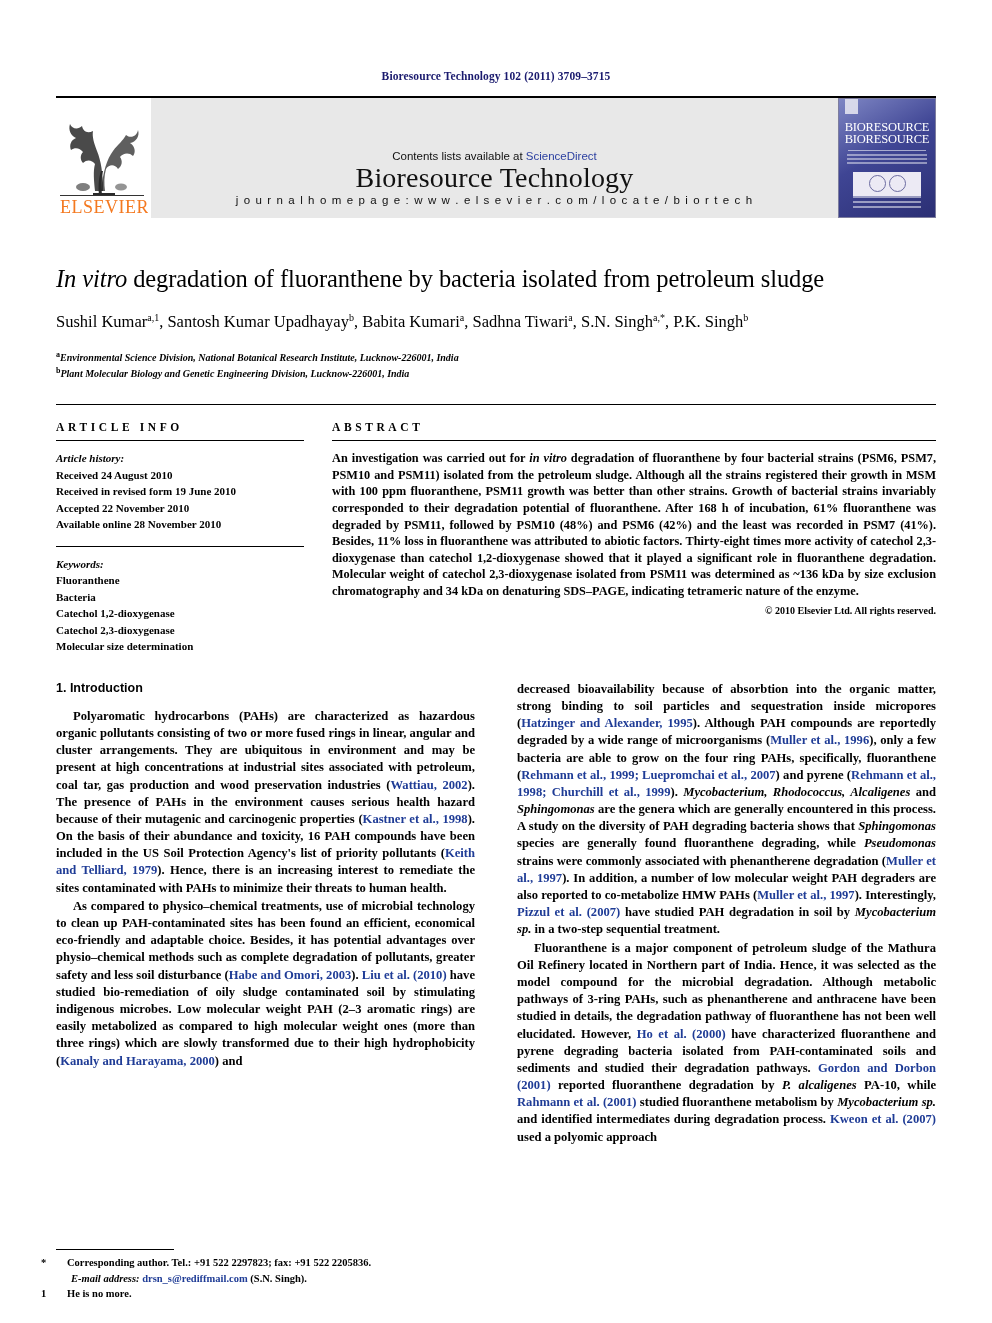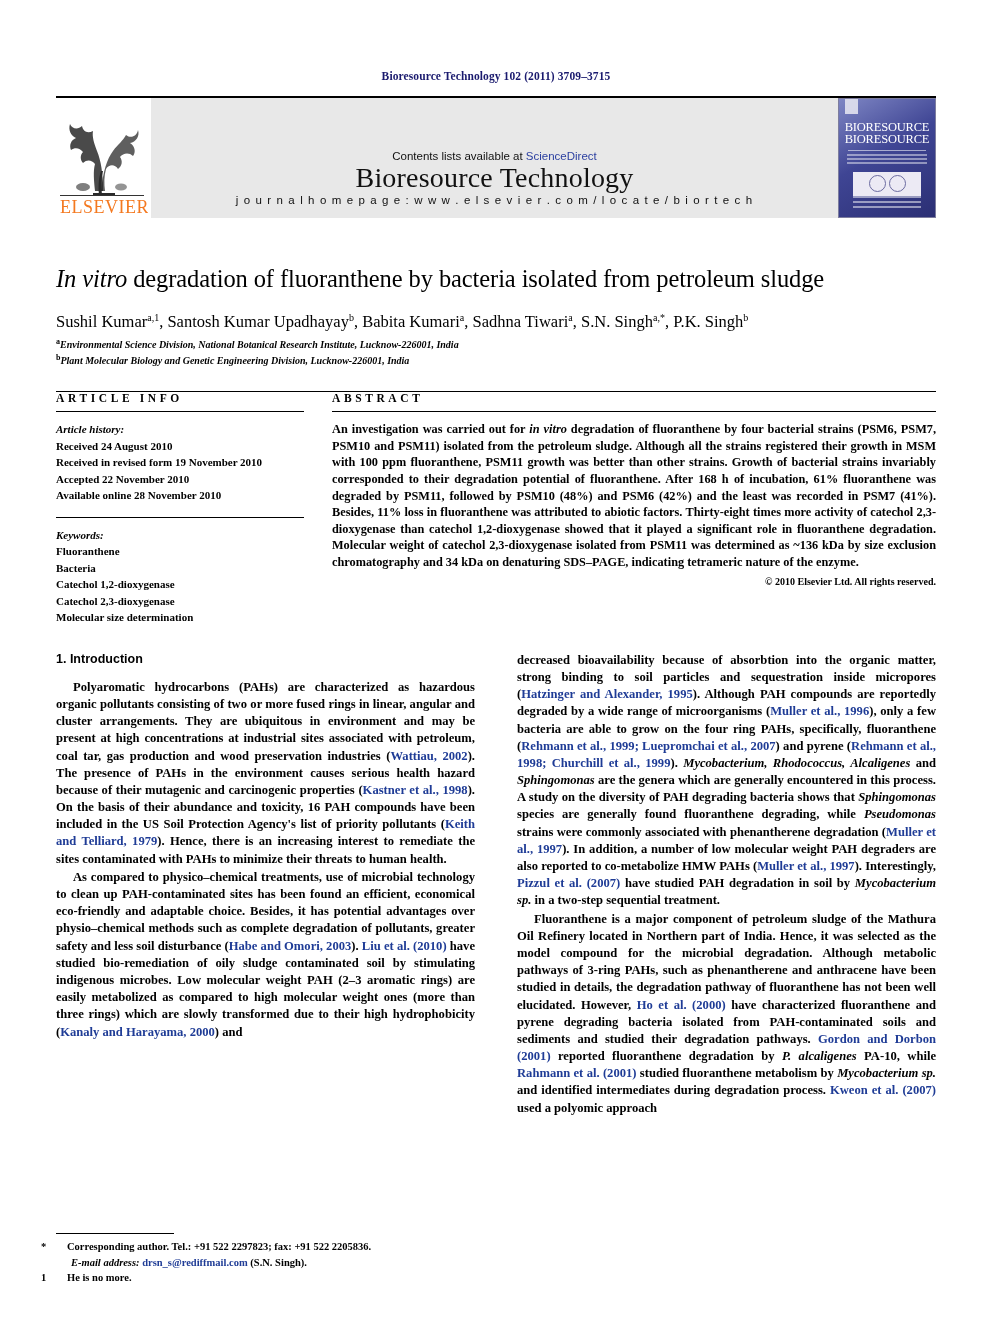--- a/index.html
+++ b/index.html
@@ -133,33 +133,34 @@
     margin: 0;
     letter-spacing: -0.1px;
   }
   .paper-title .it { font-style: italic; }
   .authors {
     font-size: 16.5px;
     margin-top: 17px;
     line-height: 1.35;
   }
   .authors sup { font-size: 10px; vertical-align: super; }
-  .affils { margin-top: 2px; }
+  .affils { margin-top: 15px; }
   .affil {
     font-size: 10px;
     font-style: italic;
     font-weight: bold;
     line-height: 1.45;
   }
   .affil sup { font-style: normal; font-size: 8px; vertical-align: super; }
 
   
   .info-abstract {
     margin-top: 22px;
     border-top: 1.6px solid #000;
+    padding-top: 16px;
     display: flex;
     gap: 28px;
   }
   .col-info { width: 248px; flex: 0 0 248px; }
   .col-abstract { flex: 1; }
   .sec-head {
     font-family: "Liberation Serif", serif;
     font-size: 11.5px;
     font-weight: bold;
     letter-spacing: 3.6px;
@@ -207,21 +208,21 @@
     font-weight: bold;
   }
   .para + .para { margin-top: 1px; }
   .para .it { font-style: italic; }
   .cite { color: #1f3c96; }
 
   
   .footnotes {
     position: absolute;
     left: 56px;
-    bottom: 38px;
+    bottom: 22px;
     width: 419px;
   }
   .fn-rule { border-top: 1px solid #000; width: 118px; margin-bottom: 5px; }
   .fn-line {
     font-size: 10.5px;
     line-height: 1.45;
     font-weight: bold;
     padding-left: 15px;
     text-indent: -15px;
   }
@@ -302,21 +303,21 @@
     </div>
   </div>
 
   <div class="info-abstract">
 
     <div class="col-info">
       <div class="sec-head">ARTICLE INFO</div>
       <div class="rule"></div>
       <div class="hist-label">Article history:</div>
       <div class="hist-line">Received 24 August 2010</div>
-      <div class="hist-line">Received in revised form 19 November 2010</div>
+      <div class="hist-line">Received in revised form 19 June 2010</div>
       <div class="hist-line">Accepted 22 November 2010</div>
       <div class="hist-line">Available online 28 November 2010</div>
       <div class="rule-thin"></div>
       <div class="kw-label">Keywords:</div>
       <div class="kw-line">Fluoranthene</div>
       <div class="kw-line">Bacteria</div>
       <div class="kw-line">Catechol 1,2-dioxygenase</div>
       <div class="kw-line">Catechol 2,3-dioxygenase</div>
       <div class="kw-line">Molecular size determination</div>
     </div>

